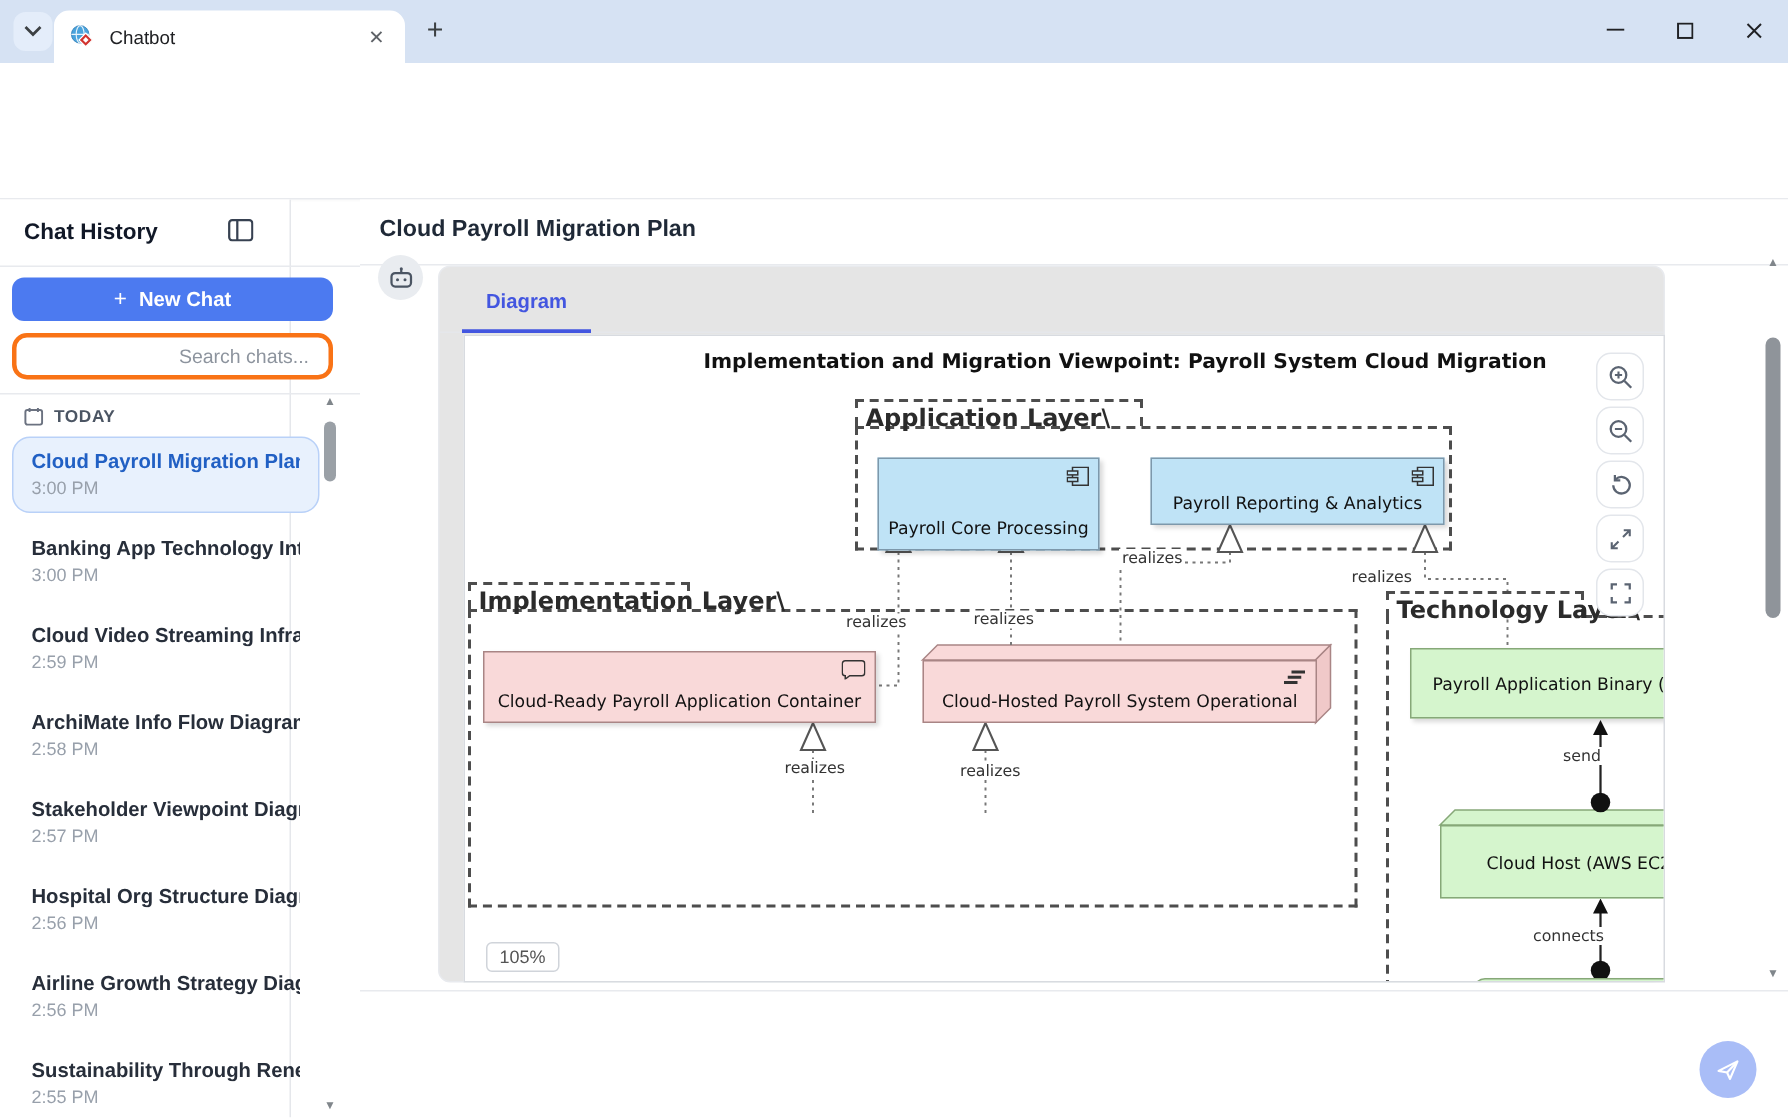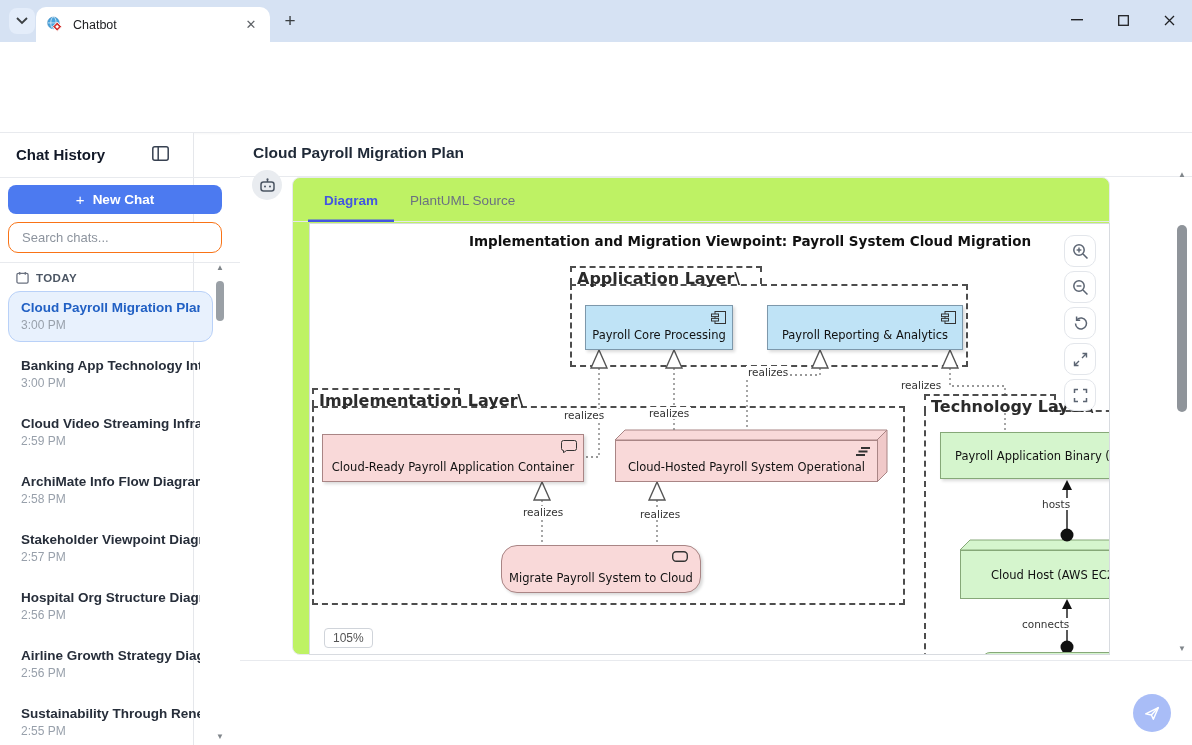--- a/index.html
+++ b/index.html
@@ -44,22 +44,22 @@
     background:#fff; border:1.5px solid #c9d4e6; display:flex; align-items:center; justify-content:center; }
 
   
   .sidebar { position:absolute; left:0; top:133px; width:194px; height:612px; background:#fff; border-right:1px solid #e5e7eb; }
   .sb-title { position:absolute; left:16px; top:13px; font-size:15px; font-weight:700; color:#111827; }
   .sb-toggle { position:absolute; right:24px; top:13px; color:#374151; }
   .sb-div1 { position:absolute; left:0; top:44px; width:240px; height:1px; background:#e8eaee; }
   .new-chat { position:absolute; left:8px; top:52px; width:214px; height:29px; background:#4c7af0; border:none;
     border-radius:8px; color:#fff; font-size:13.5px; font-weight:600; display:flex; align-items:center; justify-content:center; gap:8px; }
   .new-chat .plus { font-size:15px; font-weight:400; }
-  .sb-search { position:absolute; left:8px; top:89px; width:214px; height:31px; border:1px solid #f97316;
-    border-radius:10px; font-size:13px; color:#374151; padding:0 13px; outline:none; }
+  .sb-search { position:absolute; left:8px; top:89px; width:214px; height:31px; border:3px solid #f97316;
+    border-radius:10px; font-size:13px; color:#374151; padding:0 13px; outline:none;text-align:right; }
   .sb-search::placeholder { color:#8d949e; }
   .sb-div2 { position:absolute; left:0; top:129px; width:240px; height:1px; background:#e8eaee; }
   .today-row { position:absolute; left:16px; top:138px; display:flex; align-items:center; gap:7px;
     font-size:11.5px; font-weight:700; letter-spacing:.4px; color:#4b5563; }
   .chat-list { position:absolute; left:8px; top:158px; width:205px; }
   .chat-item { padding:8px 12px 9px 12px; border:1px solid transparent; border-radius:12px; margin-bottom:7px; }
   .chat-item .ci-title { font-size:13.5px; font-weight:600; color:#272e3a; white-space:nowrap; overflow:hidden; }
   .chat-item .ci-time { font-size:12px; color:#98a0ab; margin-top:3px; }
   .chat-item.selected { background:#e8f1fd; border-color:#b9d1f8; }
   .chat-item.selected .ci-title { color:#2160c4; }
@@ -67,21 +67,21 @@
   .sb-scrollbar .thumb { position:absolute; left:4px; top:18px; width:8px; height:40px; background:#9aa0a6; border-radius:4px; }
   .scroll-arrow { position:absolute; left:0; width:16px; text-align:center; font-size:8px; color:#80868b; }
 
   
   .main { position:absolute; left:240px; top:133px; width:952px; height:612px; background:#fff; }
   .page-title { position:absolute; left:13px; top:11px; font-size:15.5px; font-weight:600; color:#1f2937; }
   .main-div { position:absolute; left:0; top:43px; width:952px; height:1px; background:#e8eaee; }
   .bot-avatar { position:absolute; left:12px; top:37px; width:30px; height:30px; border-radius:50%;
     background:#e9ecf0; display:flex; align-items:center; justify-content:center; }
 
-  .msg-card { position:absolute; left:52px; top:44px; width:818px; height:478px; background:#bef264;
+  .msg-card { position:absolute; left:52px; top:44px; width:818px; height:478px; background:#e5e5e5;
     border:1px solid #e8eaee; border-radius:8px; }
   .tabs-row { position:absolute; left:0; top:0; width:100%; height:44px; border-bottom:1px solid #e5e7eb; padding-left:15px; display:flex; }
   .tabx { height:44px; display:flex; align-items:center; padding:0 16px; font-size:13.5px; color:#6b7280; }
   .tabx.active { color:#4356e0; font-weight:600; box-shadow:inset 0 -2.5px 0 #4356e0; }
 
   .viewport { position:absolute; left:16px; top:45px; width:801px; height:432px; border:1px solid #d8dbe0;
     background:#fff; overflow:hidden; font-family:"DejaVu Sans",sans-serif; }
   .dg-title { position:absolute; left:130px; top:9px; width:620px; text-align:center; font-size:13.5px;
     font-weight:700; color:#111; }
   .group-label { position:absolute; height:18px; border:2px dashed #4d4d4d; border-bottom:none; background:#fff;
@@ -338,21 +338,20 @@
           <line x1="8.5" y1="1.2" x2="8.5" y2="4" stroke="#4b5563" stroke-width="1.5"></line>
           <circle cx="8.5" cy="1.2" r="1" fill="#4b5563"></circle>
           <circle cx="6" cy="8.5" r="1" fill="#4b5563"></circle>
           <circle cx="11" cy="8.5" r="1" fill="#4b5563"></circle>
         </svg>
     </div>
 
     <div class="msg-card">
       <div class="tabs-row">
         <div class="tabx active">Diagram</div>
-        <div class="tabx">PlantUML Source</div>
       </div>
 
       <div class="viewport">
         <div class="dg-title">Implementation and Migration Viewpoint: Payroll System Cloud Migration</div>
 
         <div class="group-label" style="left:260px;top:42px;width:192px">Application Layer\</div>
         <div class="group-body" style="left:260px;top:60px;width:398px;height:83px"></div>
         <div class="group-label" style="left:2px;top:164px;width:148px">Implementation Layer\</div>
         <div class="group-body" style="left:2px;top:182px;width:593px;height:199px"></div>
         <div class="group-label" style="left:614px;top:170px;width:132px">Technology Layer\</div>
@@ -392,24 +391,24 @@
           <polygon points="757,256 752,266 762,266" fill="#111"></polygon>
           <polygon points="757,375 752,385 762,385" fill="#111"></polygon>
         </svg>
 
         <span class="edge-label" style="left:252px;top:185px">realizes</span>
         <span class="edge-label" style="left:337px;top:183px">realizes</span>
         <span class="edge-label" style="left:436px;top:142px">realizes</span>
         <span class="edge-label" style="left:589px;top:155px">realizes</span>
         <span class="edge-label" style="left:211px;top:282px">realizes</span>
         <span class="edge-label" style="left:328px;top:284px">realizes</span>
-        <span class="edge-label" style="left:730px;top:274px">hosts</span>
+        <span class="edge-label" style="left:730px;top:274px">send</span>
         <span class="edge-label" style="left:710px;top:394px">connects</span>
 
-        <div class="node node-blue" style="left:275px;top:81px;width:148px;height:45px">
+        <div class="node node-blue" style="left:275px;top:81px;width:148px;height:62px">
           <span class="nicon">
               <svg width="15" height="13" viewBox="0 0 15 13">
                 <rect x="4" y=".5" width="10.5" height="12" fill="#bfe3f6" stroke="#333"></rect>
                 <rect x=".5" y="3" width="7" height="2.6" fill="#bfe3f6" stroke="#333"></rect>
                 <rect x=".5" y="7.4" width="7" height="2.6" fill="#bfe3f6" stroke="#333"></rect>
               </svg>
             </span>
           <span>Payroll Core Processing</span>
         </div>
         <div class="node node-blue" style="left:457px;top:81px;width:196px;height:45px">
@@ -433,28 +432,20 @@
         </div>
         <div class="node node-pink" style="left:305px;top:216px;width:263px;height:42px;box-shadow:none">
           <span class="nicon">
               <svg width="16" height="11" viewBox="0 0 16 11">
                 <line x1="6" y1="2" x2="15" y2="2" stroke="#333" stroke-width="2"></line>
                 <line x1="3.5" y1="5.5" x2="12.5" y2="5.5" stroke="#333" stroke-width="2"></line>
                 <line x1="1" y1="9" x2="10" y2="9" stroke="#333" stroke-width="2"></line>
               </svg>
             </span>
           <span>Cloud-Hosted Payroll System Operational</span>
-        </div>
-        <div class="node node-pink" style="left:191px;top:321px;width:200px;height:48px;border-radius:16px">
-          <span class="nicon" style="right:12px">
-              <svg width="16" height="11" viewBox="0 0 16 11">
-                <rect x=".7" y=".7" width="14.6" height="9.6" rx="3.5" fill="#f9d9d9" stroke="#333" stroke-width="1.4"></rect>
-              </svg>
-            </span>
-          <span>Migrate Payroll System to Cloud</span>
         </div>
 
         <div class="node node-green" style="left:630px;top:208px;width:200px;height:47px;justify-content:flex-start;align-items:center;padding:0 0 0 14px">
           <span>Payroll Application Binary (D</span>
         </div>
         <div class="node node-green" style="left:650px;top:326px;width:210px;height:49px;justify-content:flex-start;align-items:center;padding:0 0 0 30px;box-shadow:none">
           <span>Cloud Host (AWS EC2 In</span>
         </div>
         <div class="node node-green" style="left:672px;top:428px;width:170px;height:20px;border-radius:8px 8px 0 0"></div>
 

